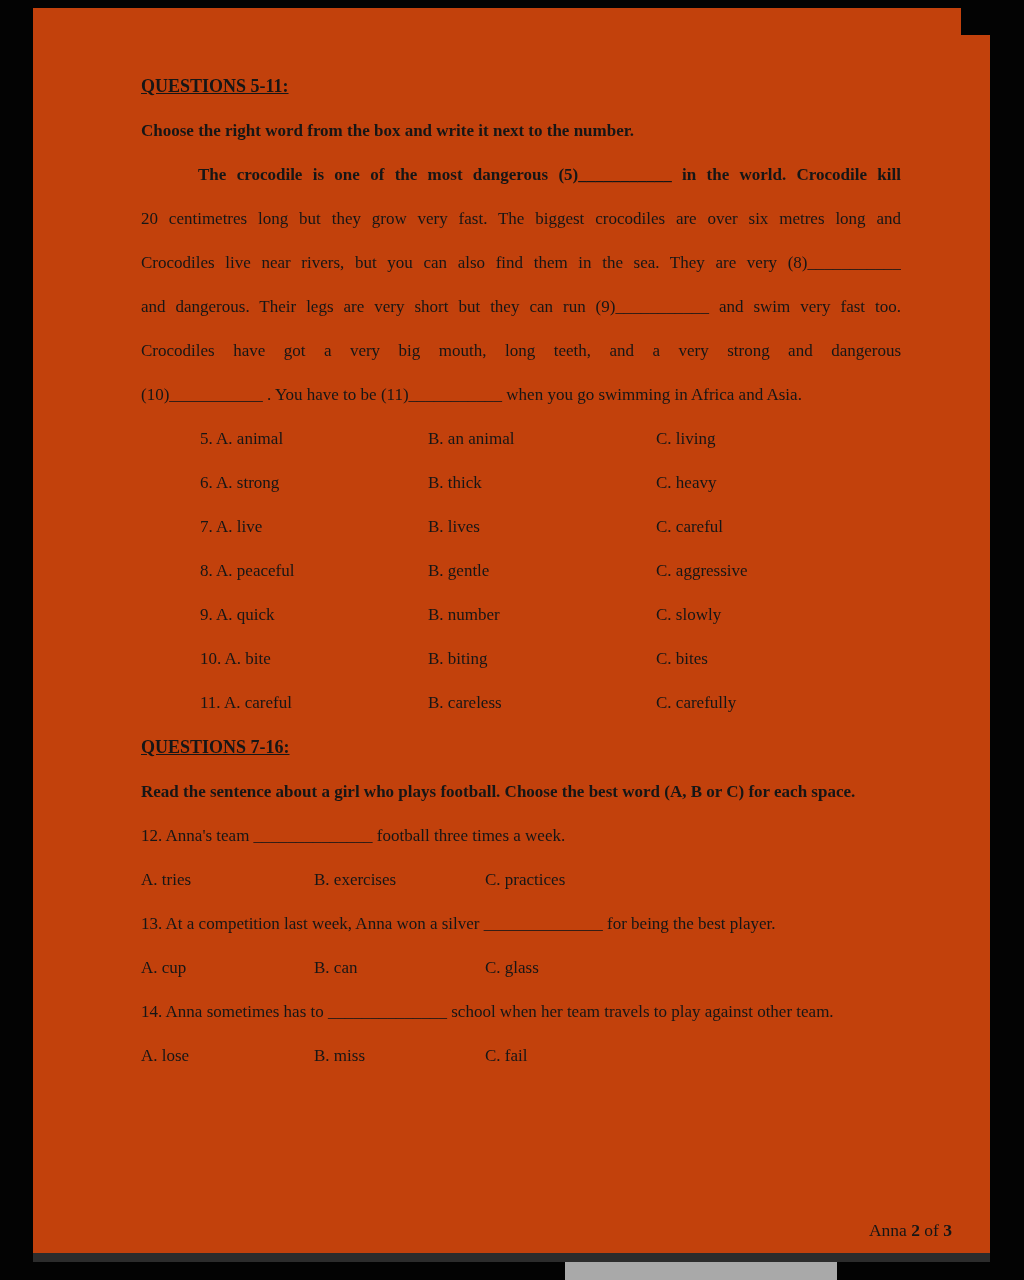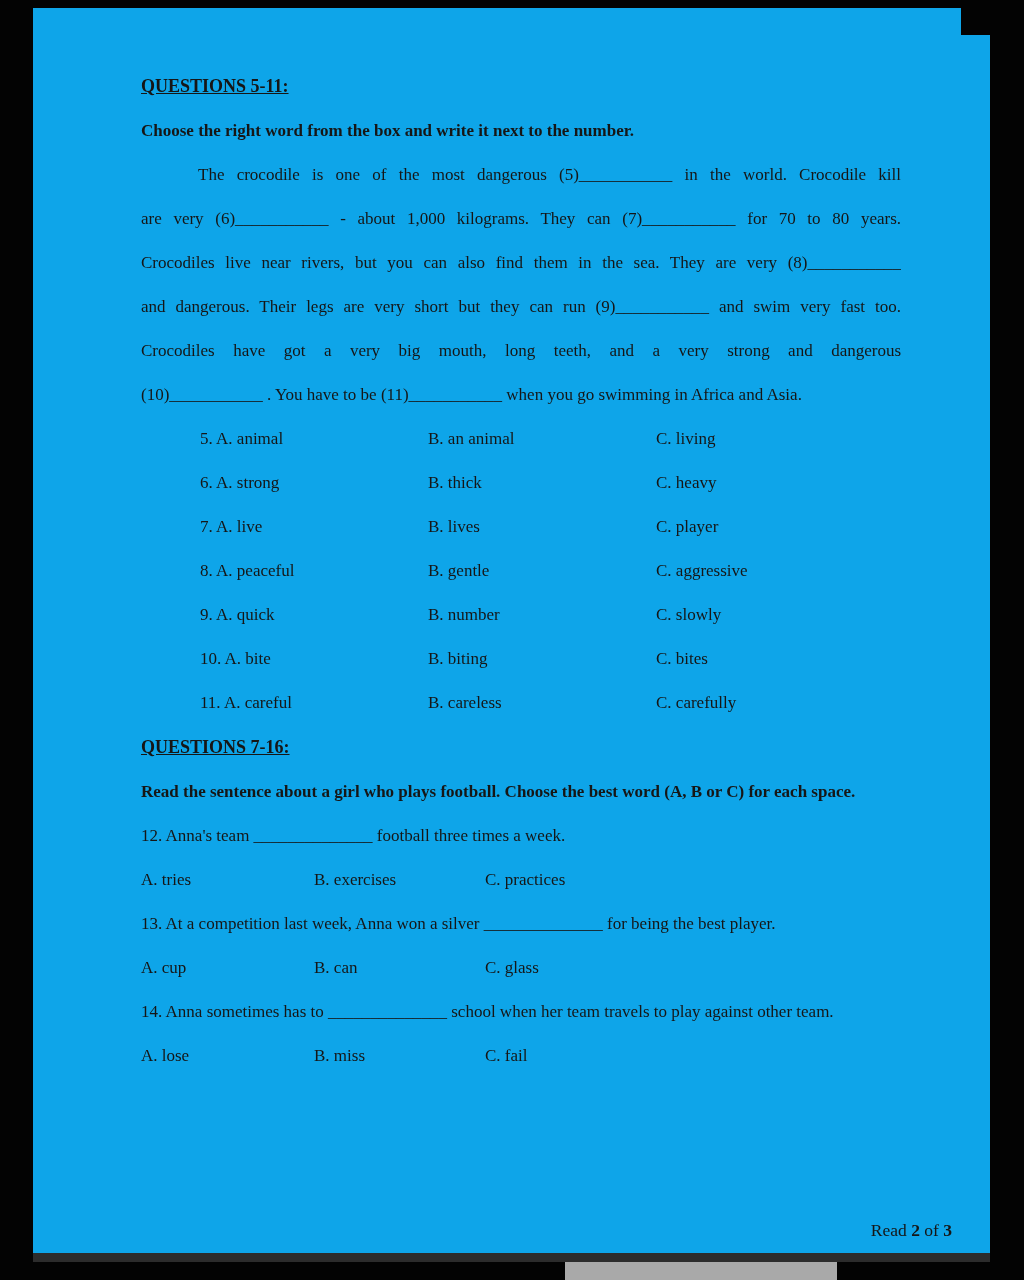--- a/index.html
+++ b/index.html
@@ -7,21 +7,21 @@
   body {
     background:#030303;
     font-family:"Liberation Serif", serif;
     position:relative;
     overflow:hidden;
   }
   .page {
     position:absolute;
     left:33px; top:8px;
     width:957px; height:1245px;
-    background:#0ea5e9;
+    background:#c2410c;
     color:#161616;
   }
   .corner-notch {
     position:absolute;
     right:0; top:0;
     width:29px; height:27px;
     background:#030303;
   }
   .content {
     position:absolute;
@@ -30,21 +30,21 @@
   }
   .line { font-size:17px; line-height:44px; }
   .h {
     font-size:18px;
     font-weight:bold;
     text-decoration:underline;
   }
   .bold { font-weight:bold; }
   .nowrap { white-space:nowrap; }
   .jline { text-align:justify; text-align-last:justify; height:44px; overflow:hidden; }
-  .jline.first { text-indent:57px; }
+  .jline.first { text-indent:57px;font-weight:bold; }
   .jline.last { text-align-last:left; }
   .optrow { position:relative; height:44px; }
   .optrow .c1 { position:absolute; left:59px; white-space:nowrap; }
   .optrow .c2 { position:absolute; left:287px; white-space:nowrap; }
   .optrow .c3 { position:absolute; left:515px; white-space:nowrap; }
   .qoptrow { position:relative; height:44px; }
   .qoptrow .c1 { position:absolute; left:0; white-space:nowrap; }
   .qoptrow .c2 { position:absolute; left:173px; white-space:nowrap; }
   .qoptrow .c3 { position:absolute; left:344px; white-space:nowrap; }
   .footer {
@@ -73,40 +73,40 @@
 
   <div class="content">
 
     <div class="line">
       <span class="h">QUESTIONS 5-11:</span>
     </div>
 
     <div class="line bold">Choose the right word from the box and write it next to the number.</div>
 
     <div class="line jline first">The crocodile is one of the most dangerous (5)___________ in the world. Crocodile kill</div>
-    <div class="line jline">are very (6)___________ - about 1,000 kilograms. They can (7)___________ for 70 to 80 years.</div>
+    <div class="line jline">20 centimetres long but they grow very fast. The biggest crocodiles are over six metres long and</div>
     <div class="line jline">Crocodiles live near rivers, but you can also find them in the sea. They are very (8)___________</div>
     <div class="line jline">and dangerous.  Their legs are very short but they can run (9)___________ and swim very fast too.</div>
     <div class="line jline">Crocodiles have got a very big mouth, long teeth, and a very strong and dangerous</div>
     <div class="line jline last">(10)___________ . You have to be (11)___________ when you go swimming in Africa and Asia.</div>
 
     <div class="line optrow">
       <span class="c1"><span>5.</span> <span>A. animal</span></span>
       <span class="c2">B. an animal</span>
       <span class="c3">C. living</span>
     </div>
     <div class="line optrow">
       <span class="c1"><span>6.</span> <span>A. strong</span></span>
       <span class="c2">B. thick</span>
       <span class="c3">C. heavy</span>
     </div>
     <div class="line optrow">
       <span class="c1"><span>7.</span> <span>A. live</span></span>
       <span class="c2">B. lives</span>
-      <span class="c3">C. player</span>
+      <span class="c3">C. careful</span>
     </div>
     <div class="line optrow">
       <span class="c1"><span>8.</span> <span>A. peaceful</span></span>
       <span class="c2">B. gentle</span>
       <span class="c3">C. aggressive</span>
     </div>
     <div class="line optrow">
       <span class="c1"><span>9.</span> <span>A. quick</span></span>
       <span class="c2">B. number</span>
       <span class="c3">C. slowly</span>
@@ -145,21 +145,21 @@
     <div class="line nowrap">14. Anna sometimes has to ______________ school when her team travels to play against other team.</div>
     <div class="line qoptrow">
       <span class="c1">A. lose</span>
       <span class="c2">B. miss</span>
       <span class="c3">C. fail</span>
     </div>
 
   </div>
 
   <div class="footer">
-    <span>Read</span>
+    <span>Anna</span>
     <span class="bold">2</span>
     <span>of</span>
     <span class="bold">3</span>
   </div>
 </div>
 
 <div class="bottom-strip"></div>
 <div class="bottom-thumb"></div>
 
 </body></html>

